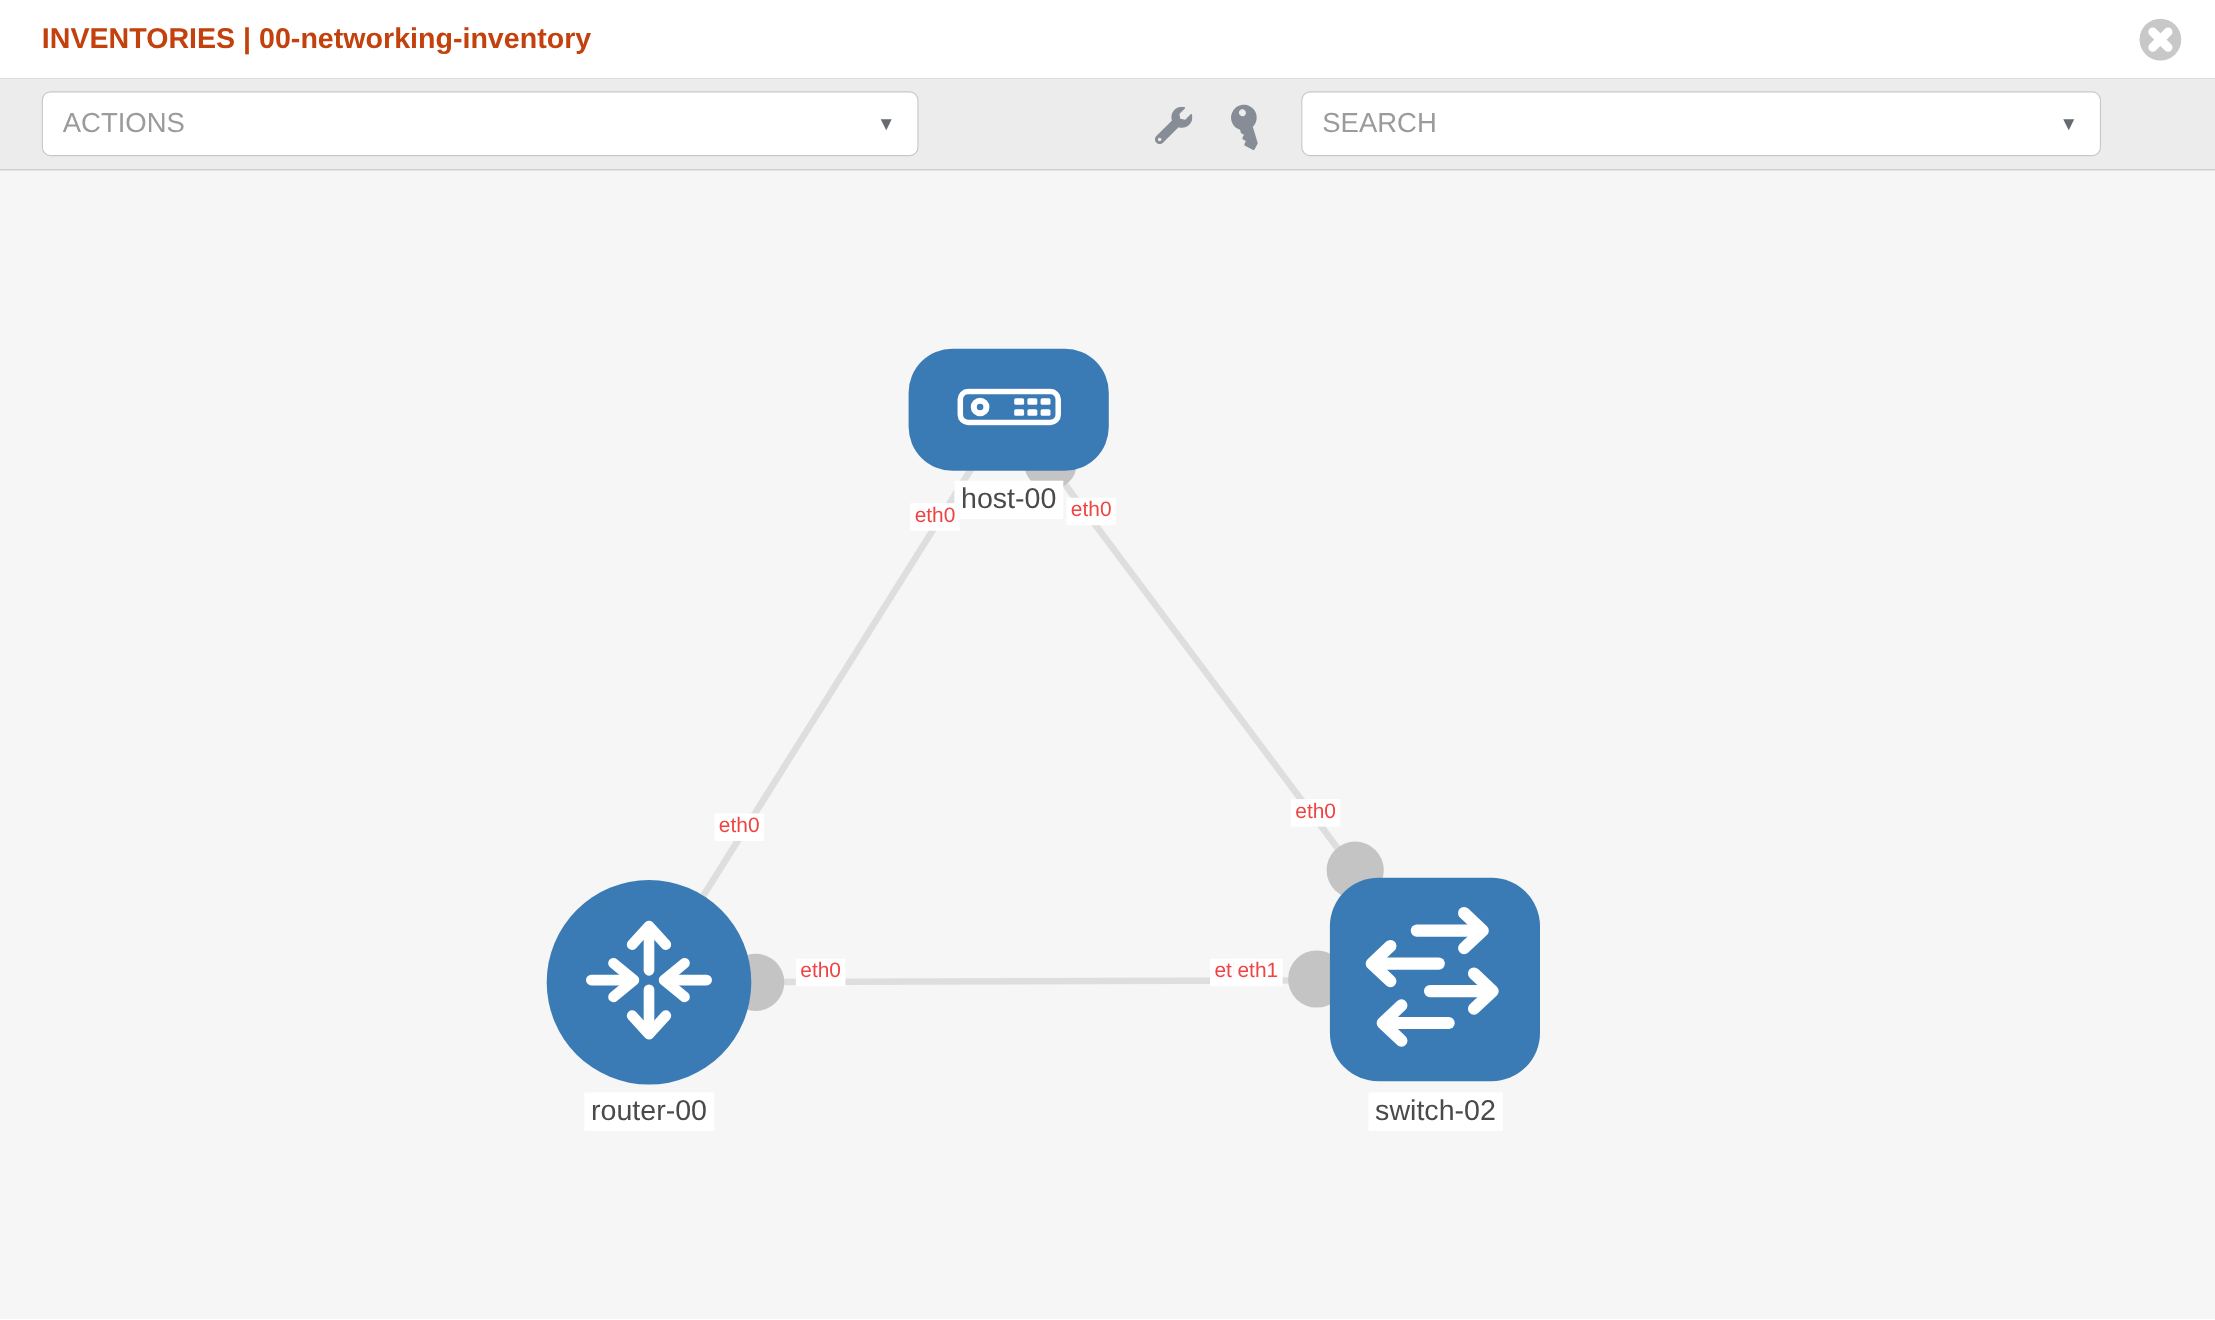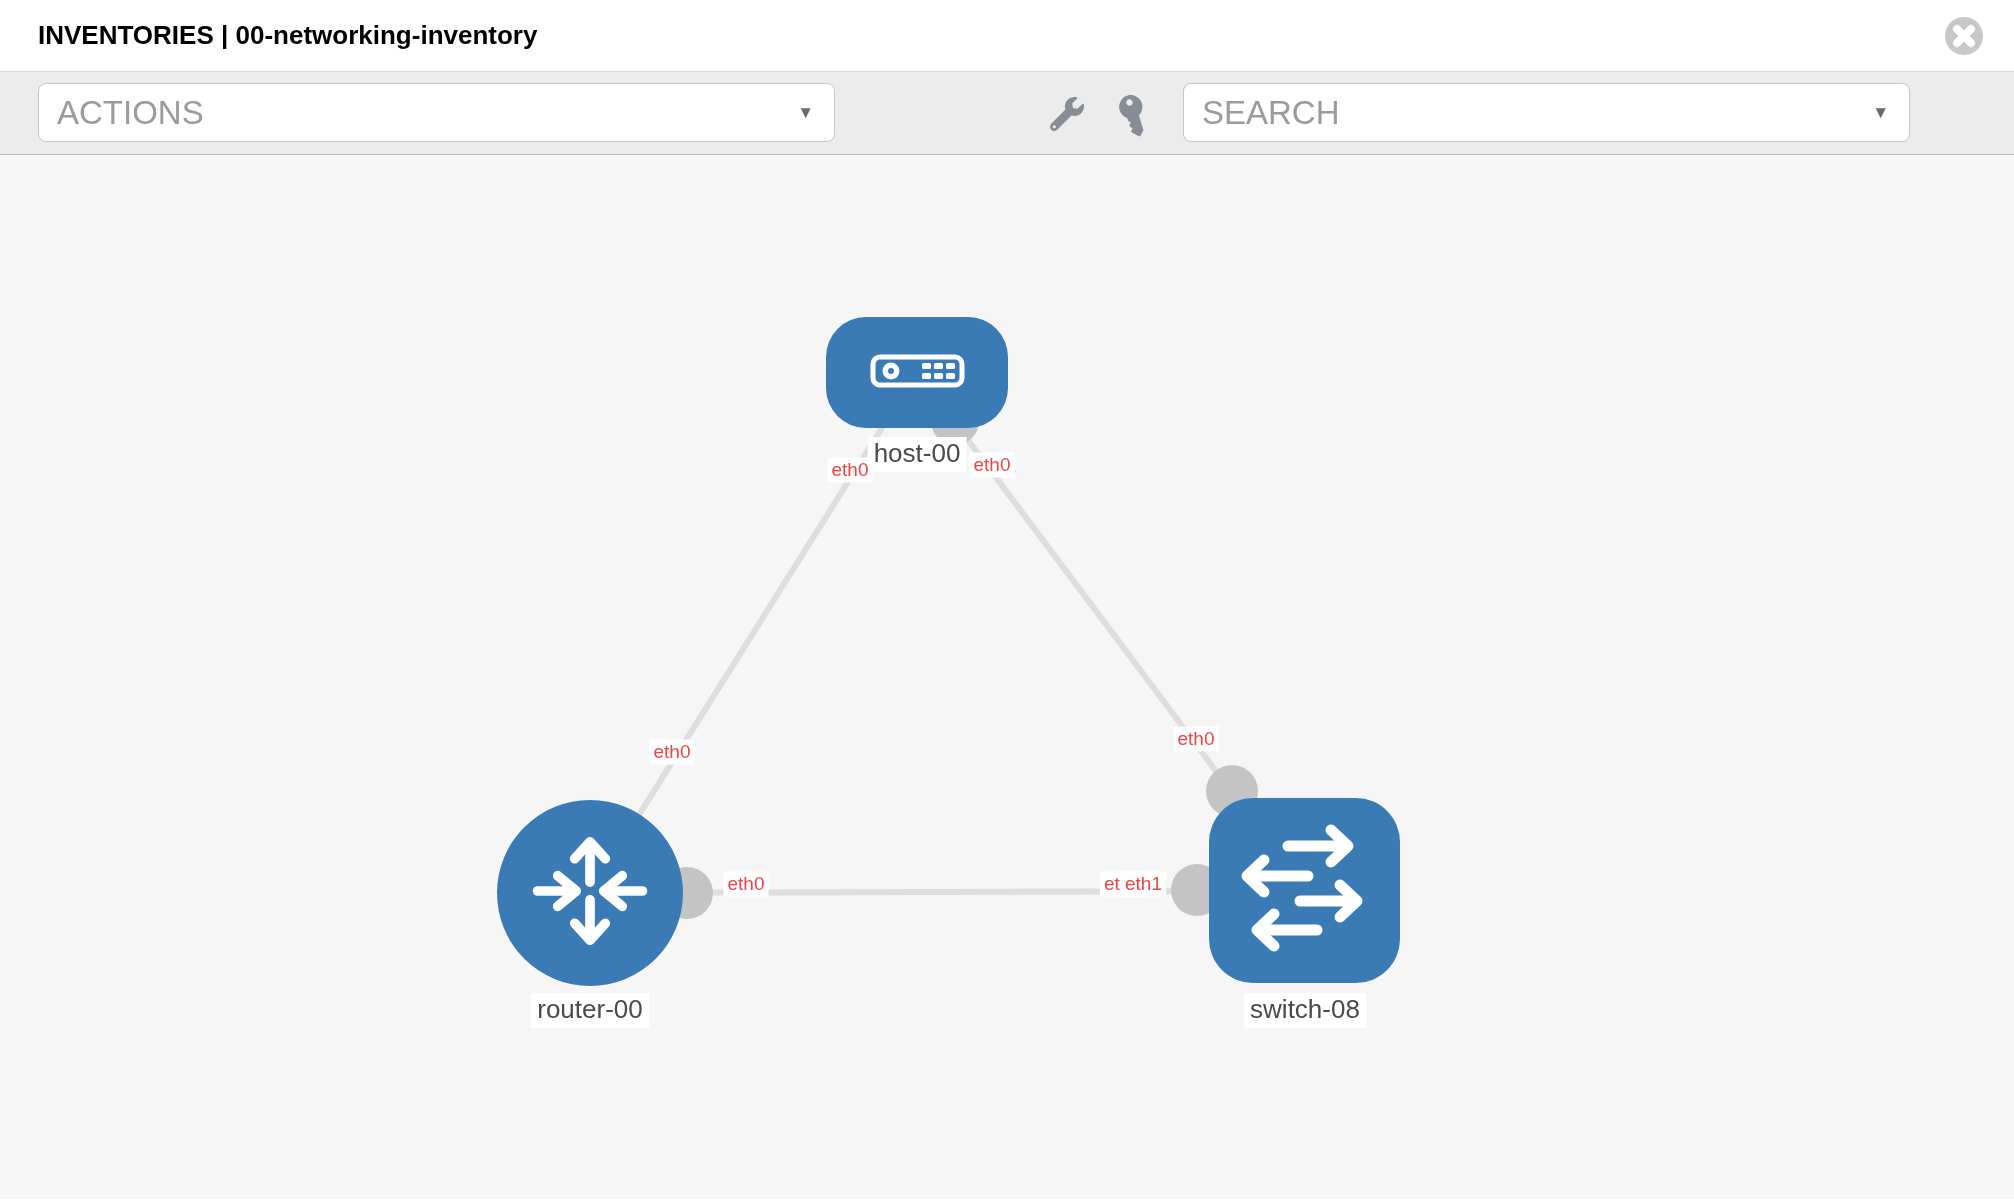--- a/index.html
+++ b/index.html
@@ -16,21 +16,21 @@
     height: 72px;
     background: #ffffff;
     border-bottom: 1px solid #d9d9d9;
   }
   .header-title {
     position: absolute;
     left: 38px; top: 0;
     line-height: 71px;
     font-size: 26px;
     font-weight: bold;
-    color: #000000;
+    color: #c2410c;
     letter-spacing: 0px;
   }
   .close-btn {
     position: absolute;
     right: 30px; top: 16px;
     width: 40px; height: 40px;
     cursor: pointer;
     border: none; background: transparent;
   }
 
@@ -47,21 +47,21 @@
     height: 59px;
     background: #ffffff;
     border: 1px solid #c7c7c7;
     border-radius: 8px;
     cursor: pointer;
   }
   .select-box .select-label {
     position: absolute;
     left: 18px; top: 0;
     line-height: 57px;
-    font-size: 33px;
+    font-size: 25px;
     color: #9b9b9b;
   }
   .select-box .caret {
     position: absolute;
     right: 20px; top: 50%;
     transform: translateY(-50%);
     font-size: 17px;
     color: #666b72;
   }
   .actions-box { left: 38px;  width: 797px; }
@@ -232,21 +232,21 @@
         <line x1="91" y1="105" x2="141" y2="105"></line>
         <polyline points="131,89 148,105 131,121"></polyline>
         <line x1="108" y1="134" x2="55" y2="134"></line>
         <polyline points="65,118 48,134 65,150"></polyline>
       </svg>
     </span>
   </div>
 
   <div class="node-label" style="left:917px;  top:282px;">host-00</div>
   <div class="node-label" style="left:590px;  top:838px;">router-00</div>
-  <div class="node-label" style="left:1305px; top:838px;">switch-08</div>
+  <div class="node-label" style="left:1305px; top:838px;">switch-02</div>
 
   <div class="iface-label" style="left:850px;  top:315px;">eth0</div>
   <div class="iface-label" style="left:672px;  top:597px;">eth0</div>
 
   <div class="iface-label" style="left:992px;  top:310px;">eth0</div>
   <div class="iface-label" style="left:1196px; top:584px;">eth0</div>
 
   <div class="iface-label" style="left:746px;  top:729px;">eth0</div>
   <div class="iface-label edge-anchored" style="left:1100px; top:729px;">eth0</div>
   <div class="iface-label edge-anchored z5" style="left:1121px; top:729px;">eth1</div>

